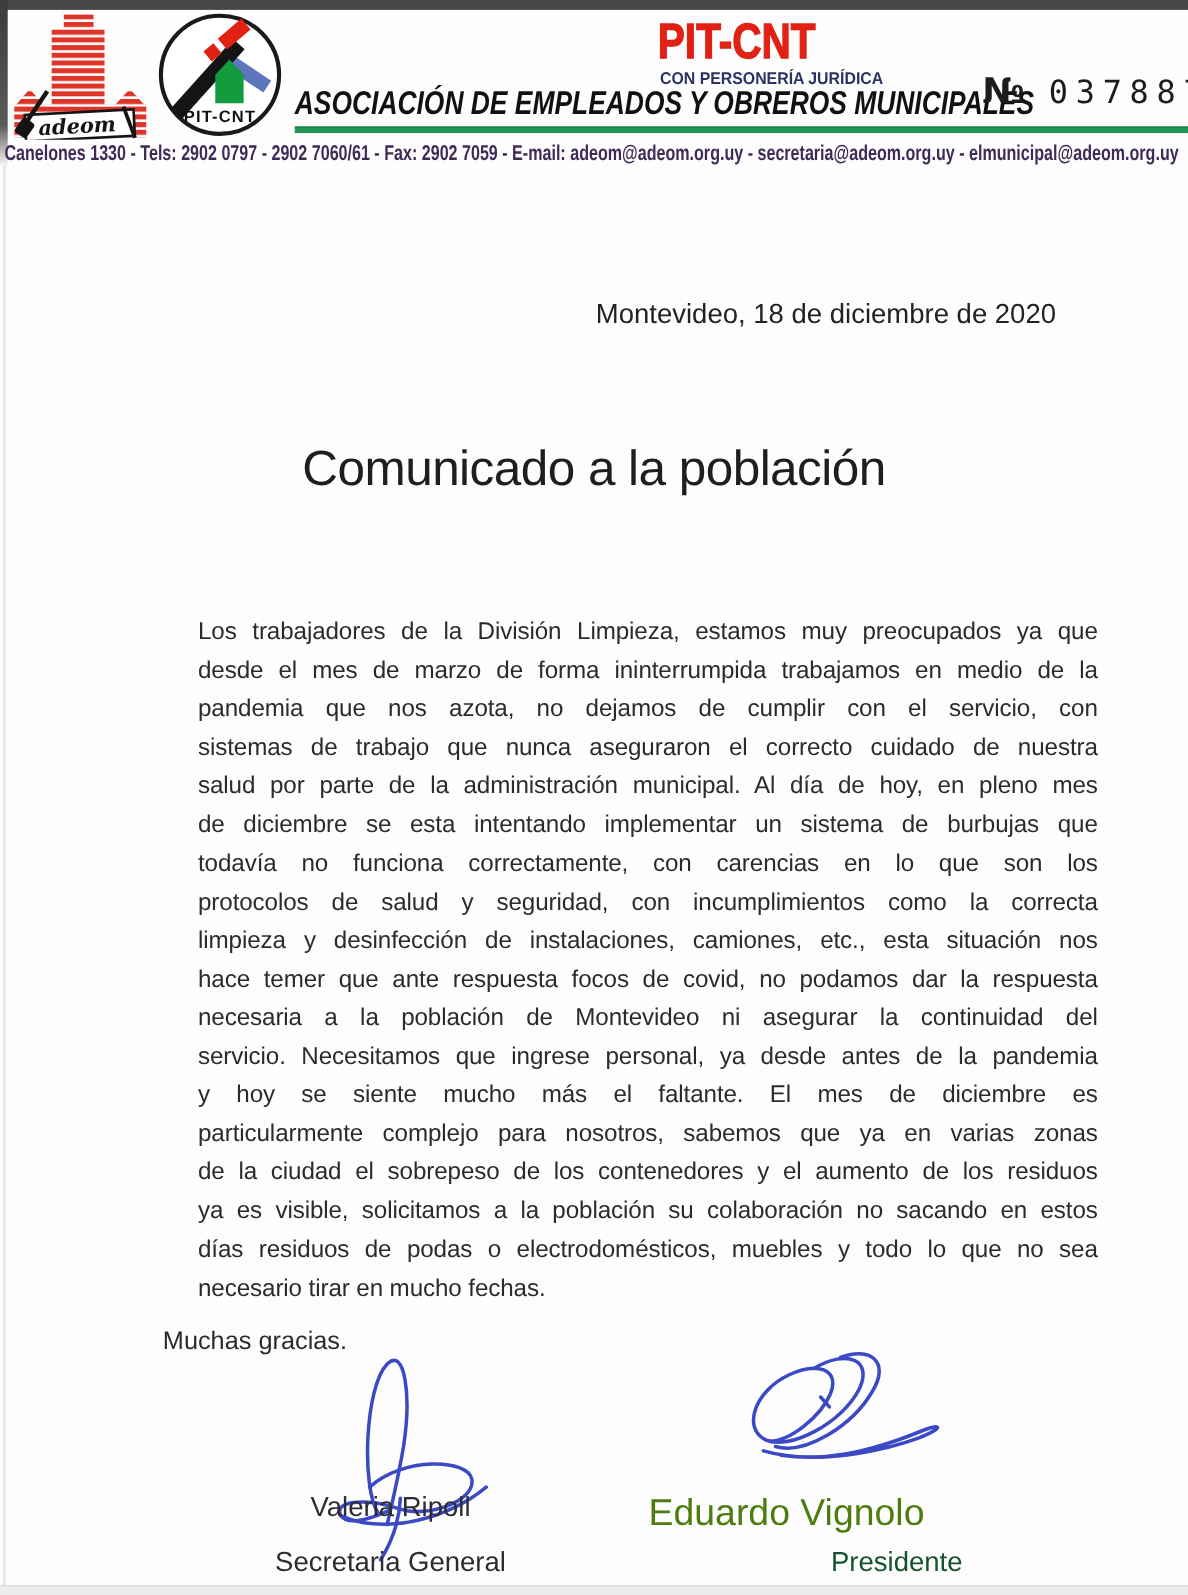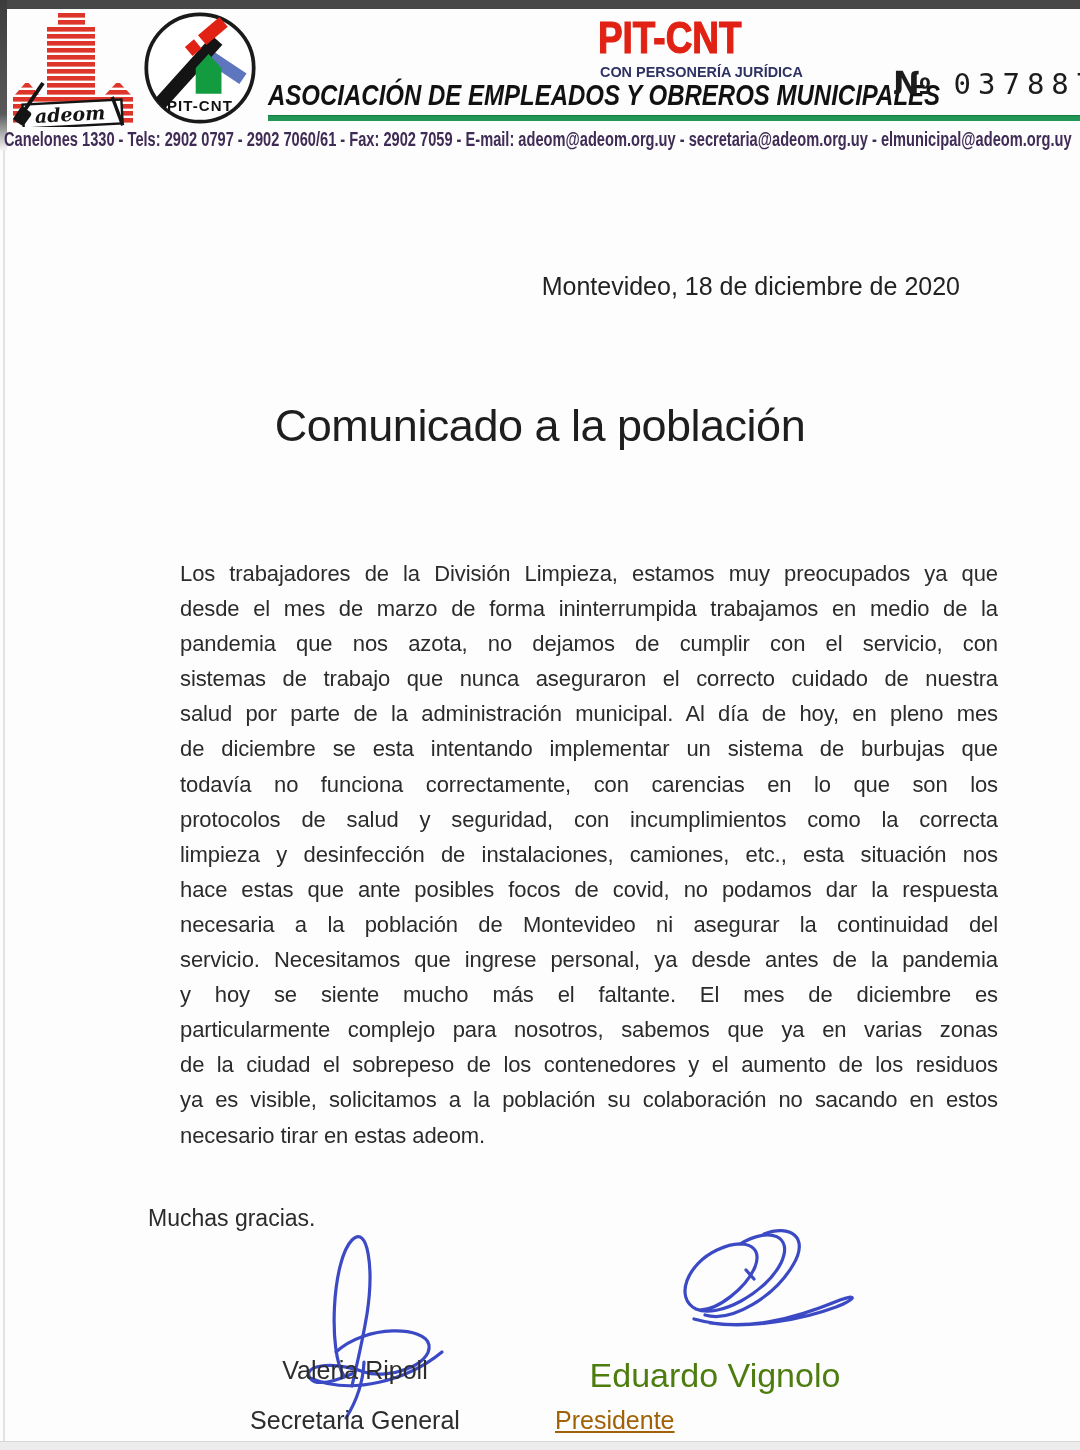--- a/index.html
+++ b/index.html
@@ -40,21 +40,21 @@
   .body-line{text-align:justify;text-align-last:justify;white-space:normal;}
   .body-line.last{text-align-last:left;}
   .closing{position:absolute;left:148px;top:1205px;font-size:23px;color:#2b2b2b;}
 
   
   .sig-svg-left{position:absolute;left:278px;top:1230px;overflow:visible;}
   .sig-svg-right{position:absolute;left:642px;top:1226px;overflow:visible;}
   .sig-name-l{position:absolute;left:190px;top:1356px;width:330px;text-align:center;font-size:25px;color:#2d2d2d;}
   .sig-role-l{position:absolute;left:190px;top:1406px;width:330px;text-align:center;font-size:25px;color:#2d2d2d;}
   .sig-name-r{position:absolute;left:555px;top:1356px;width:320px;text-align:center;font-size:34px;color:#4d7c0f;}
-  .sig-role-r{position:absolute;left:555px;top:1406px;width:320px;text-align:left;font-size:25px;color:#a16207;text-decoration:underline;}
+  .sig-role-r{position:absolute;left:555px;top:1406px;width:320px;text-align:right;font-size:25px;color:#14532d;}
 </style>
 </head>
 <body>
 
 <div class="page">
 
   <div class="top-strip"></div>
   <div class="left-strip"></div>
   <div class="left-faint"></div>
   <div class="bottom-strip"></div>
@@ -104,28 +104,29 @@
   <div class="body">
       <div class="body-line">Los trabajadores de la División Limpieza, estamos muy preocupados ya que</div>
       <div class="body-line">desde el mes de marzo de forma ininterrumpida trabajamos en medio de la</div>
       <div class="body-line">pandemia que nos azota, no dejamos de cumplir con el servicio, con</div>
       <div class="body-line">sistemas de trabajo que nunca aseguraron el correcto cuidado de nuestra</div>
       <div class="body-line">salud por parte de la administración municipal. Al día de hoy, en pleno mes</div>
       <div class="body-line">de diciembre se esta intentando implementar un sistema de burbujas que</div>
       <div class="body-line">todavía no funciona correctamente, con carencias en lo que son los</div>
       <div class="body-line">protocolos de salud y seguridad, con incumplimientos como la correcta</div>
       <div class="body-line">limpieza y desinfección de instalaciones, camiones, etc., esta situación nos</div>
-      <div class="body-line">hace estas que ante posibles focos de covid, no podamos dar la respuesta</div>
+      <div class="body-line">hace temer que ante respuesta focos de covid, no podamos dar la respuesta</div>
       <div class="body-line">necesaria a la población de Montevideo ni asegurar la continuidad del</div>
       <div class="body-line">servicio. Necesitamos que ingrese personal, ya desde antes de la pandemia</div>
       <div class="body-line">y hoy se siente mucho más el faltante. El mes de diciembre es</div>
       <div class="body-line">particularmente complejo para nosotros, sabemos que ya en varias zonas</div>
       <div class="body-line">de la ciudad el sobrepeso de los contenedores y el aumento de los residuos</div>
       <div class="body-line">ya es visible, solicitamos a la población su colaboración no sacando en estos</div>
-      <div class="body-line last">necesario tirar en estas adeom.</div>
+      <div class="body-line">días residuos de podas o electrodomésticos, muebles y todo lo que no sea</div>
+      <div class="body-line last">necesario tirar en mucho fechas.</div>
     </div>
   <div class="closing">Muchas gracias.</div>
 
   <svg class="sig-svg-left" width="180" height="190" viewBox="0 0 180 190" fill="none">
     <g stroke="#2b3bc0" stroke-width="3.2" stroke-linecap="round" opacity="0.92">
       <path d="M66 146 C 50 122, 54 30, 74 10 C 90 -6, 96 38, 89 84 C 84 114, 78 138, 74 156"></path>
       <path d="M58 122 C 88 94, 148 96, 151 115 C 154 135, 110 150, 86 142 C 52 130, 24 136, 32 148 C 38 157, 58 151, 76 143"></path>
       <path d="M32 148 C 74 166, 130 150, 164 122"></path>
       <path d="M86 132 C 85 154, 78 172, 68 188"></path>
     </g>

